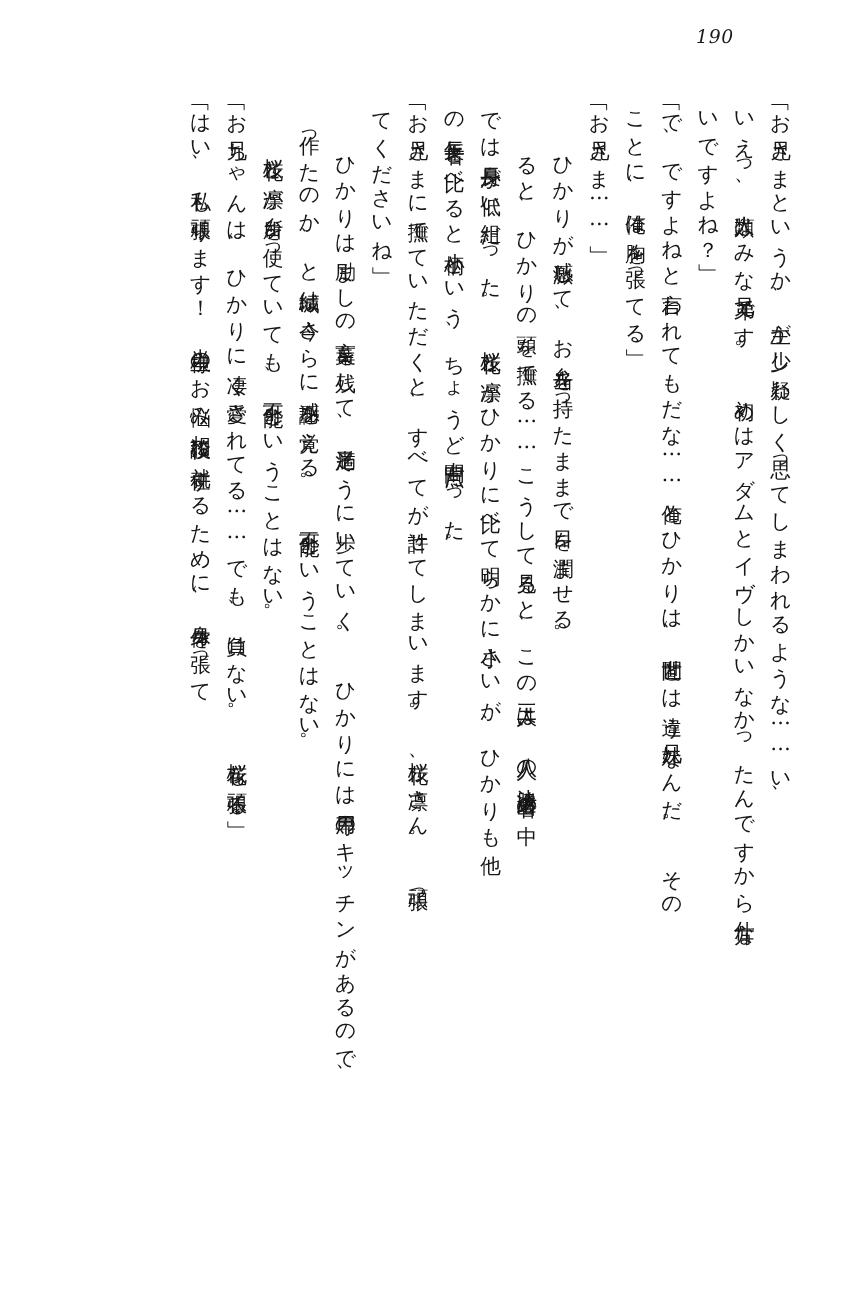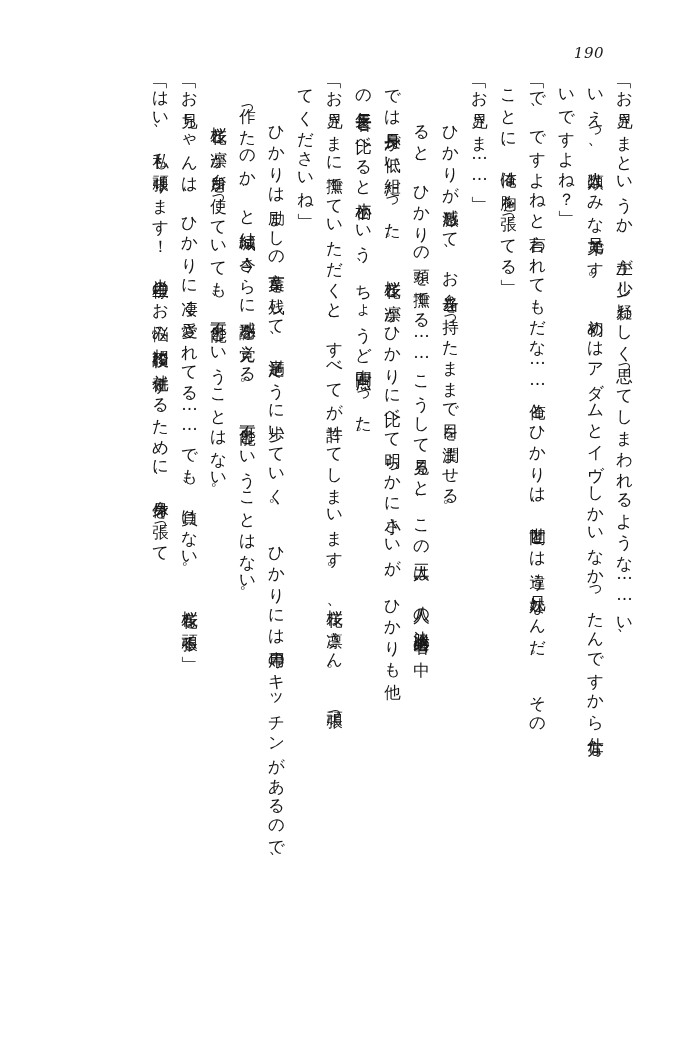--- a/index.html
+++ b/index.html
@@ -12,27 +12,26 @@
     width: 676px;
     height: 1050px;
     background: #ffffff;
     overflow: hidden;
     font-family: "DejaVu Serif", "Liberation Serif", serif;
     color: #1a1a1a;
   }
   .page-number {
     position: absolute;
     top: 20px;
-    right: 72px;
+    right: 89px;
     font-size: 15px;
     font-style: italic;
     font-family: "DejaVu Serif", "Liberation Serif", serif;
     color: #1a1a1a;
     letter-spacing: 0.5px;
-    margin-top: 24px;
   }
   .body-area {
     position: absolute;
     top: 78px;
     left: 44px;
     right: 44px;
     height: 930px;
     display: flex;
     flex-direction: row-reverse;
     justify-content: flex-start;

